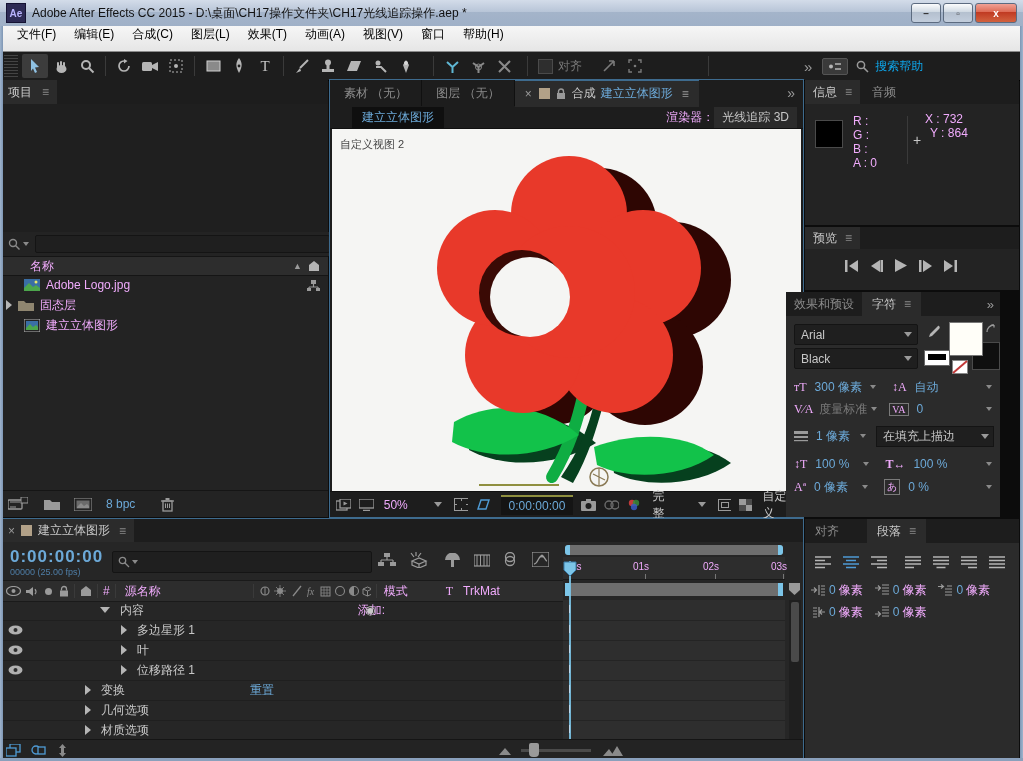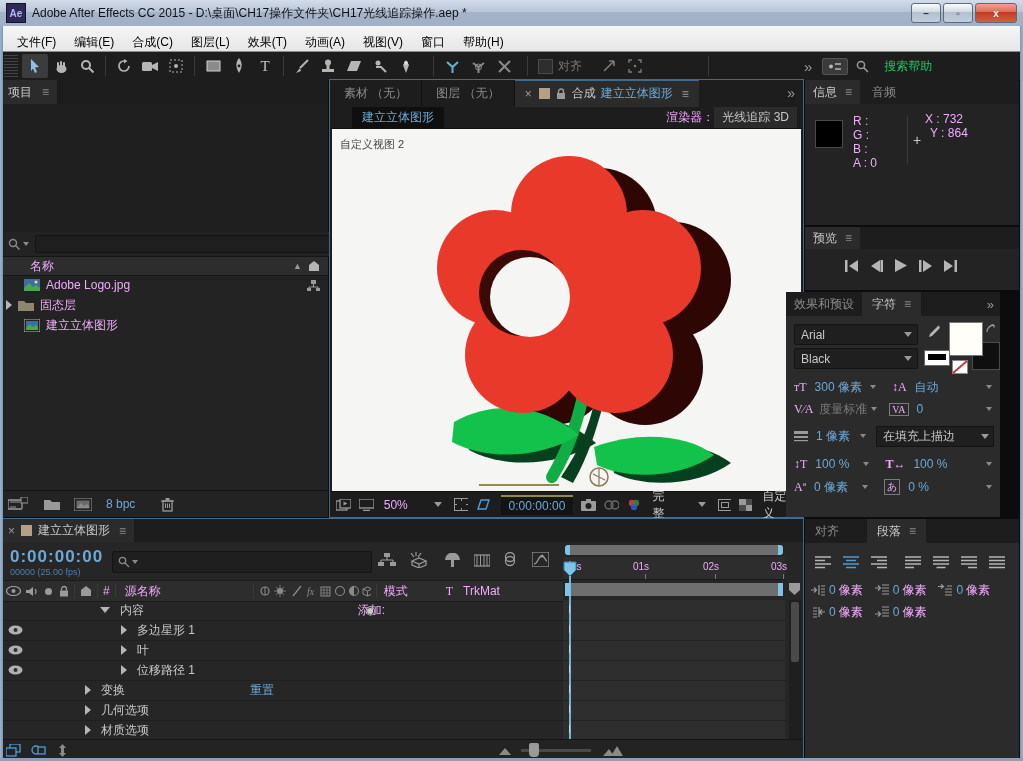--- a/index.html
+++ b/index.html
@@ -9,21 +9,21 @@
   .row{display:flex;align-items:center}
   
   .titlebar{left:0;top:0;width:1023px;height:26px;
     background:linear-gradient(#d3dce9,#b8c5d8 45%,#a4b4ca 46%,#9fb0c7);
     border-bottom:1px solid #5c6b80;color:#111;display:flex;align-items:center}
   .winbtn{width:28px;height:18px;border:1px solid #5c6b80;border-radius:3px;margin-left:2px;
     background:linear-gradient(#fbfcfd,#cfd8e2 45%,#b4c0cf 46%,#c2cddc);display:flex;align-items:center;justify-content:center;
     font-size:10px;color:#333;font-weight:bold}
   .winbtn.close{background:linear-gradient(#f0a195,#dd6a54 45%,#c03a22 46%,#d2623f);color:#fff;width:40px}
   .menubar{left:0;top:26px;width:1023px;height:26px;background:linear-gradient(#f6f6f6,#e6e6e6);
-    border-bottom:1px solid #8a8a8a;color:#000;display:flex;align-items:flex-end;padding-left:8px;box-sizing:border-box}
+    border-bottom:1px solid #8a8a8a;color:#000;display:flex;align-items:flex-start;padding-left:8px;box-sizing:border-box}
   .menubar span{padding:0 9px;cursor:default}
   
   .toolbar{left:0;top:52px;width:1023px;height:28px;background:#1d1d1d;border-bottom:1px solid #000;
     display:flex;align-items:center}
   .tool{width:26px;height:24px;display:flex;align-items:center;justify-content:center}
   .tool.active{background:#3c3c3c;border-radius:2px}
   .vsep{width:1px;height:20px;background:#3a3a3a;margin:0 5px}
   .tabbar{background:#1d1d1d;color:#8c8c8c}
   .tab-active{background:#2b2b2b;color:#c8c8c8}
   .blue{color:#6ca9d8}
@@ -187,21 +187,21 @@
   <div style="width:24px;height:15px;background:#3a3a3a;border:1px solid #555;border-radius:2px;display:flex;align-items:center;justify-content:center;margin-right:8px">
     <svg width="16" height="9">
         <circle cx="4" cy="4.5" r="2" fill="#b5b5b5"></circle>
         <path d="M8 2 L14 2 M8 7 L14 7" stroke="#b5b5b5" stroke-width="1.5"></path>
       </svg>
   </div>
   <svg width="13" height="13">
       <circle cx="5" cy="5" r="3.6" fill="none" stroke="#9a9a9a" stroke-width="1.5"></circle>
       <line x1="7.6" y1="7.6" x2="12" y2="12" stroke="#9a9a9a" stroke-width="1.5"></line>
     </svg>
-  <span style="margin-left:15px;color:#22c55e">搜索帮助</span>
+  <span style="margin-left:6px;color:#0ea5e9">搜索帮助</span>
 </div>
 
 <div class="abs" style="left:0;top:80px;width:328px;height:437px;background:#232323">
   <div class="tabbar" style="height:24px;display:flex;align-items:center">
     <div class="tab-active row" style="height:24px;padding:0 8px">
       <span>项目</span>
       <span style="margin-left:10px;color:#8a8a8a">≡</span>
     </div>
   </div>
   <div style="position:absolute;left:0;top:24px;width:328px;height:128px;background:#1f1f1f"></div>

